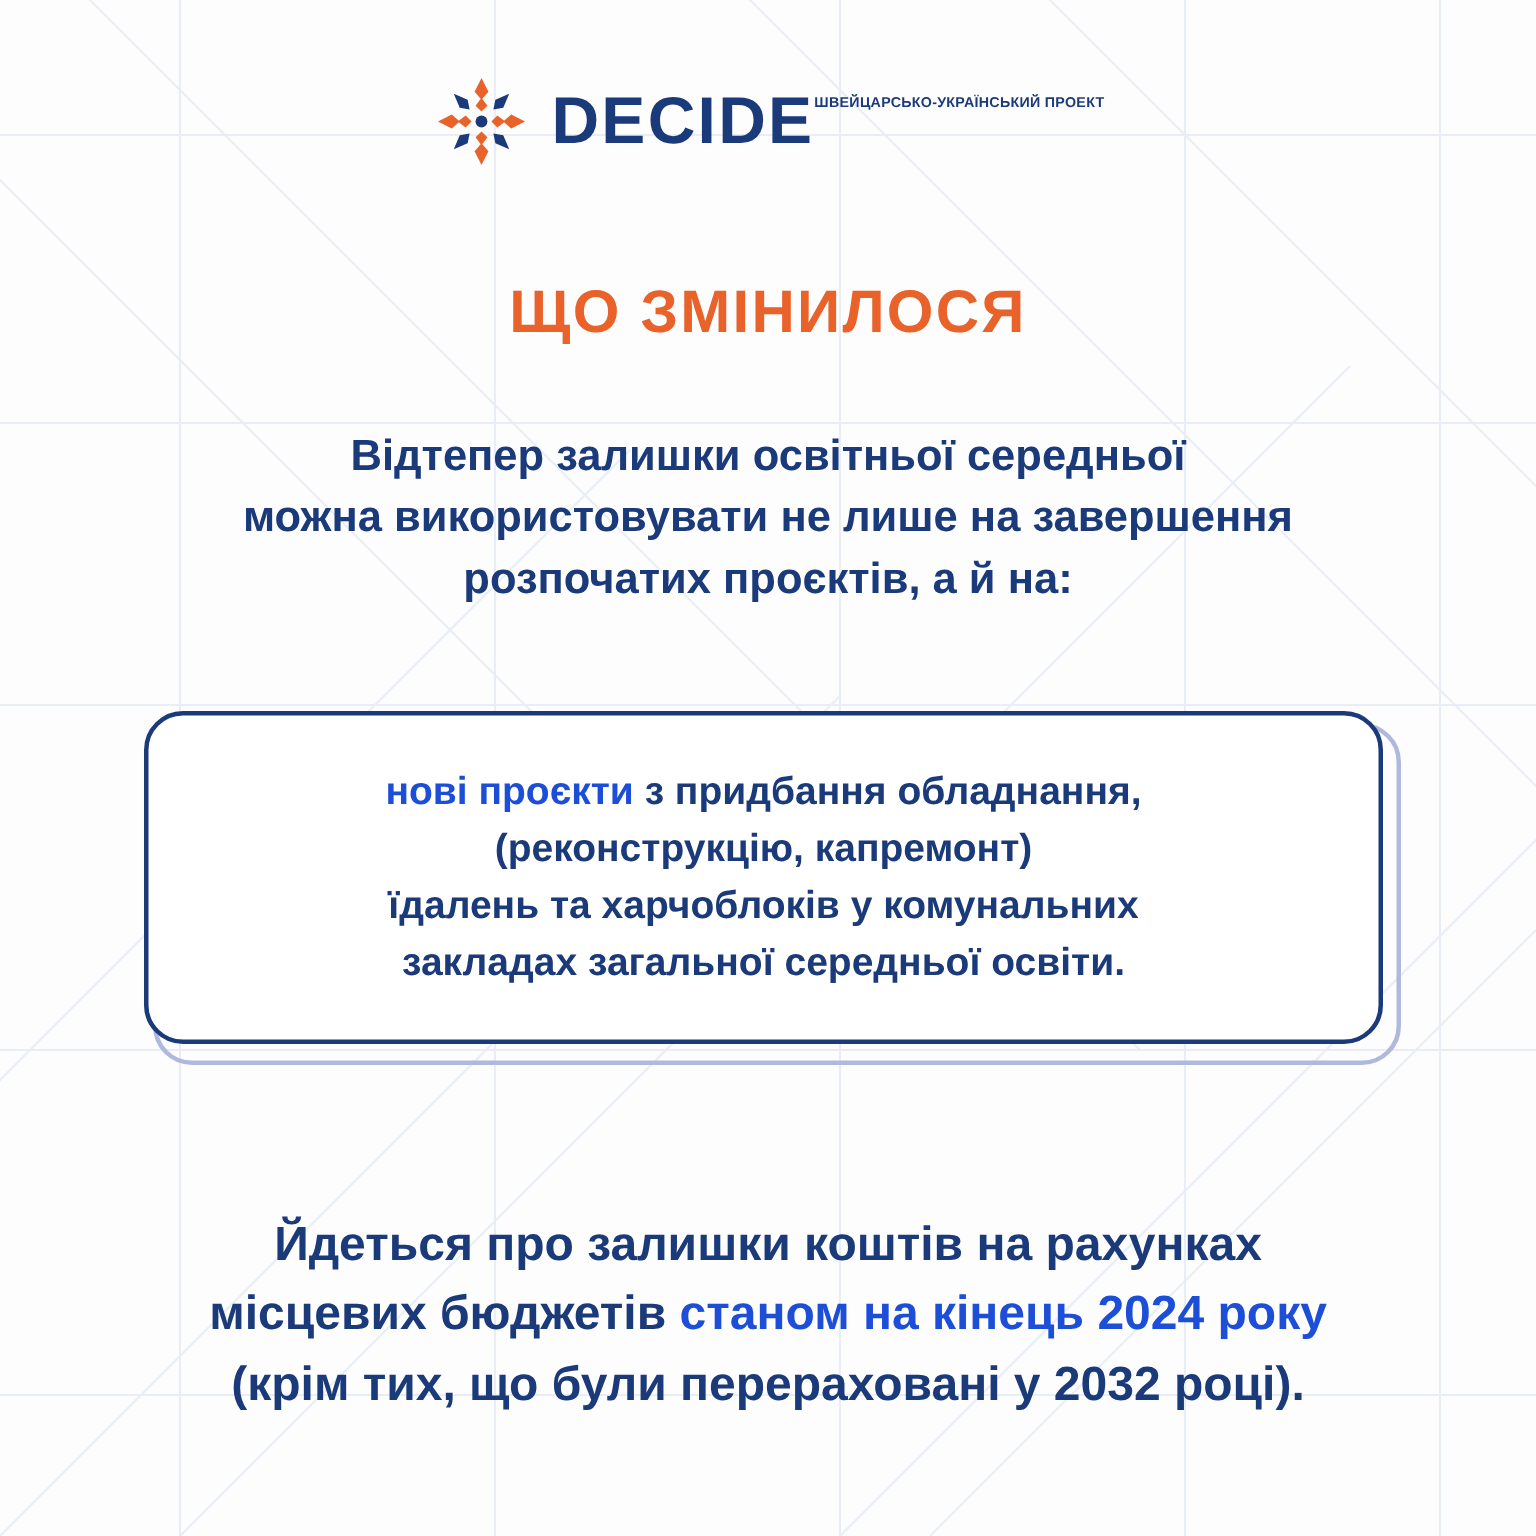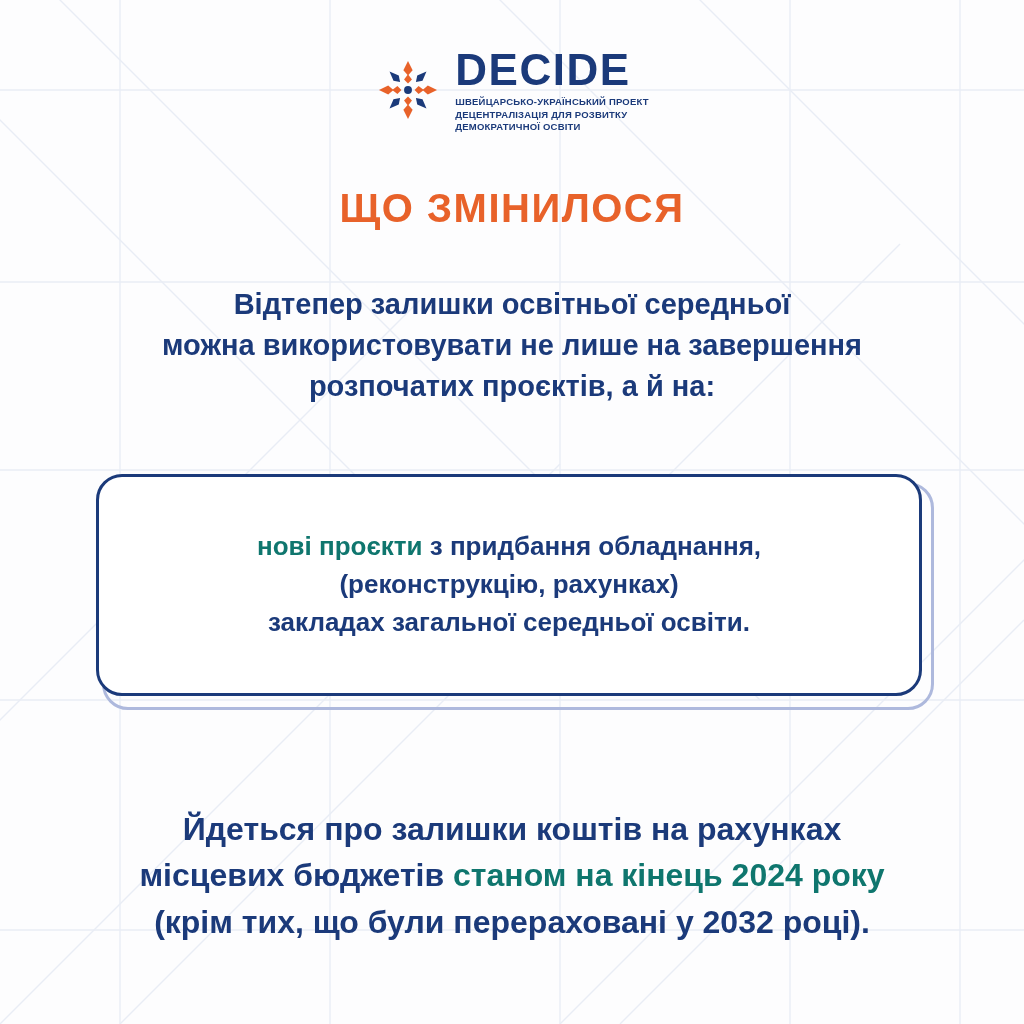--- a/index.html
+++ b/index.html
@@ -43,22 +43,23 @@
     align-items: center;
     gap: 14px;
   }
   .logo-mark {
     width: 66px;
     height: 66px;
     flex: none;
   }
   .logo-text {
     display: flex;
-    flex-direction: column;
+    flex-direction: row;
     justify-content: center;
+    text-align: center;
   }
   .logo-word {
     font-size: 44px;
     font-weight: bold;
     letter-spacing: 1.5px;
     color: #1b3a7a;
     line-height: 1;
   }
   .logo-sub1 {
     font-size: 9.5px;
@@ -137,21 +138,21 @@
   }
   .card-text {
     text-align: center;
     font-size: 26px;
     font-weight: bold;
     line-height: 1.46;
     color: #1b3a7a;
     padding: 0 26px;
   }
   .accent {
-    color: #0f766e;
+    color: #1d4ed8;
   }
 
   
   .footer-note {
     position: absolute;
     top: 806px;
     left: 72px;
     width: 880px;
     text-align: center;
     font-size: 32px;
@@ -206,39 +207,39 @@
           <path d="M22 22 L36 28 L38 38 L28 36 Z"></path>
           <path d="M78 22 L72 36 L62 38 L64 28 Z"></path>
           <path d="M78 78 L64 72 L62 62 L72 64 Z"></path>
           <path d="M22 78 L28 64 L38 62 L36 72 Z"></path>
           <circle cx="50" cy="50" r="6"></circle>
         </g>
       </svg>
       <div class="logo-text">
         <div class="logo-word">DECIDE</div>
         <div class="logo-sub1">ШВЕЙЦАРСЬКО-УКРАЇНСЬКИЙ ПРОЕКТ</div>
-        <div class="logo-sub2">ДЕЦЕНТРАЛІЗАЦІЯ ДЛЯ РОЗВИТКУ ДЕМОКРАТИЧНОЇ ОСВІТИ</div>
       </div>
     </div>
   </div>
 
   <div class="headline">ЩО ЗМІНИЛОСЯ</div>
 
   <div class="intro">
     <div>Відтепер залишки освітньої середньої</div>
     <div>можна використовувати не лише на завершення</div>
     <div>розпочатих проєктів, а й на:</div>
   </div>
 
   <div class="card-wrap">
     <div class="card-shadow"></div>
     <div class="card">
       <div class="card-text">
         <div><span class="accent">нові проєкти</span><span> з придбання обладнання,</span></div>
-        <div>(реконструкцію, рахунках)</div>
+        <div>(реконструкцію, капремонт)</div>
+        <div>їдалень та харчоблоків у комунальних</div>
         <div>закладах загальної середньої освіти.</div>
       </div>
     </div>
   </div>
 
   <div class="footer-note">
     <div>Йдеться про залишки коштів на рахунках</div>
     <div><span>місцевих бюджетів </span><span class="accent">станом на кінець 2024 року</span></div>
     <div>(крім тих, що були перераховані у 2032 році).</div>
   </div>

